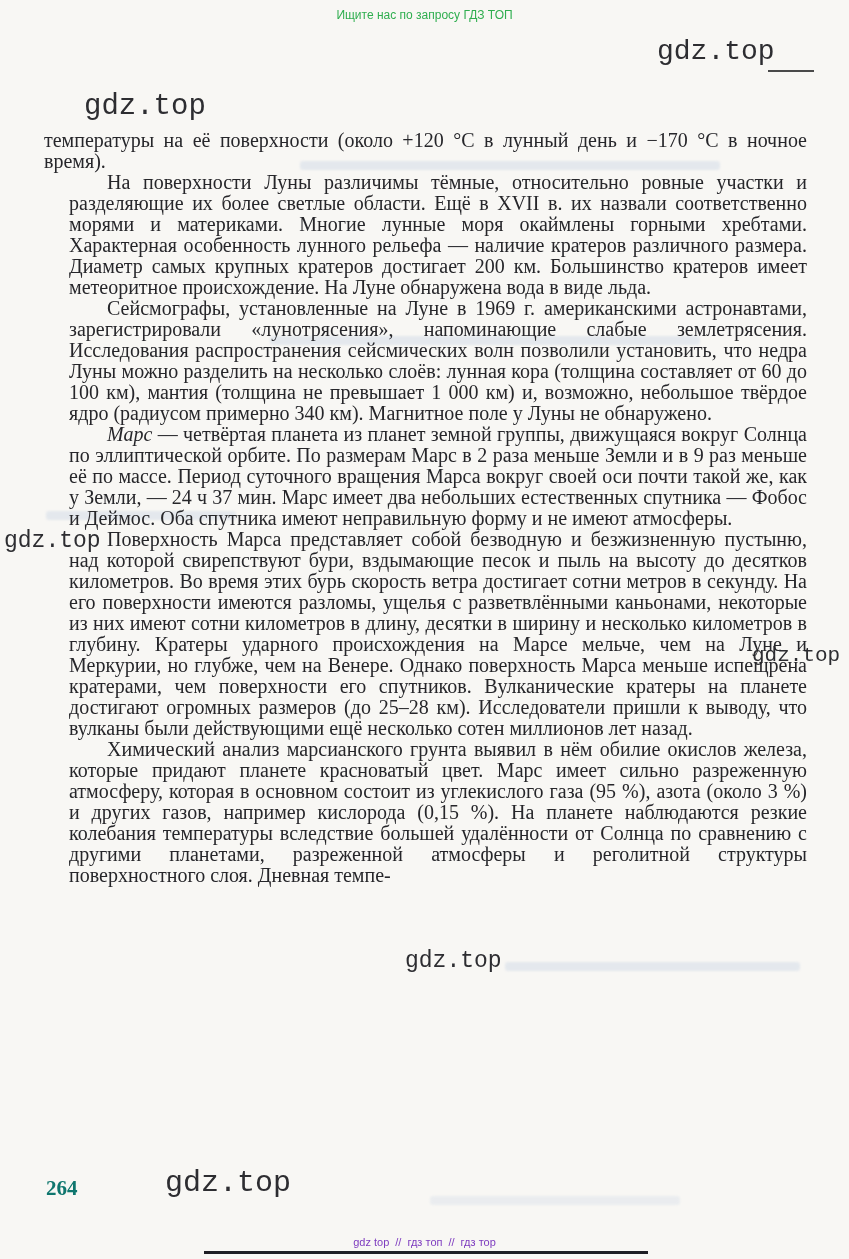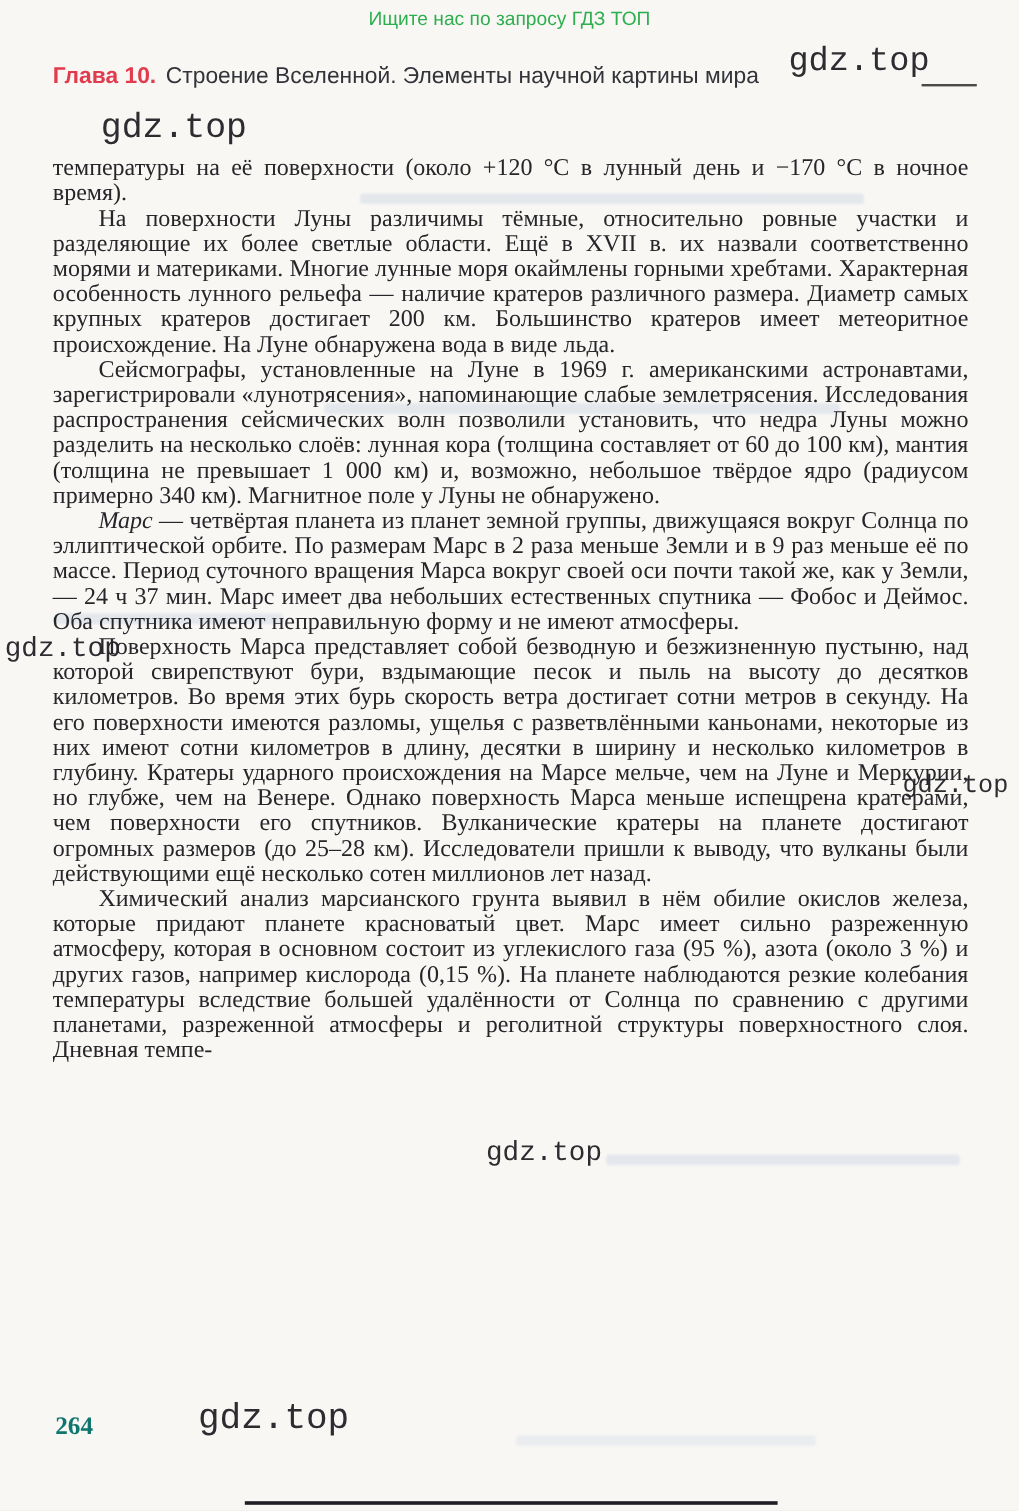--- a/index.html
+++ b/index.html
@@ -18,21 +18,21 @@
     background:var(--paper);
     overflow:hidden;
     font-family:"Liberation Serif", serif;
     color:var(--ink);
   }
   
   .promo{
     position:absolute;top:8px;left:0;right:0;
     text-align:center;
     font-family:"Liberation Sans", sans-serif;
-    font-size:16px;color:var(--promo-green);
+    font-size:12px;color:var(--promo-green);
   }
   
   .header{
     position:absolute;top:52px;left:44px;width:640px;
     font-family:"Liberation Sans", sans-serif;
     font-size:19px;line-height:24px;
   }
   .header .chapter{color:var(--chapter-red);font-weight:700;margin-right:8px;}
   .header .title{color:#33343a;font-weight:500;}
   .header-rule{
@@ -52,21 +52,21 @@
   .wm4{top:644px;left:752px;font-size:21px;}
   .wm5{top:948px;left:405px;font-size:23px;}
   .wm6{top:1166px;left:165px;font-size:30px;}
   
   .body-text{
     position:absolute;top:130px;left:44px;width:763px;
     font-size:20px;line-height:21px;
     text-align:justify;
   }
   .para{margin:0;}
-  .para.indent{text-indent:38px;}
+  .para.indent{text-indent:38px;margin-left:25px;}
   .para em{}
   
   .artifact{
     position:absolute;height:9px;border-radius:3px;
     background:#9fb5d6;opacity:.22;filter:blur(1px);
   }
   .a1{top:161px;left:300px;width:420px;}
   .a2{top:336px;left:270px;width:430px;}
   .a3{top:511px;left:46px;width:190px;}
   .a4{top:962px;left:505px;width:295px;}
@@ -89,23 +89,20 @@
     background:#1e1e24;
   }
 </style>
 </head>
 <body>
 
 <div class="page">
 
   <div class="promo">Ищите нас по запросу ГДЗ ТОП</div>
 
-  <div class="header">
-    <span class="chapter">Глава 10.</span><span class="title">Строение Вселенной. Элементы научной картины мира</span>
-  </div>
   <div class="header-rule"></div>
 
   <span class="wm wm1">gdz.top</span>
   <span class="wm wm2">gdz.top</span>
   <span class="wm wm3">gdz.top</span>
   <span class="wm wm4">gdz.top</span>
   <span class="wm wm5">gdz.top</span>
   <span class="wm wm6">gdz.top</span>
 
   <div class="artifact a1"></div>
@@ -118,16 +115,17 @@
       <p class="para">температуры на её поверхности (около +120 °С в лунный день и −170 °С в ночное время).</p>
       <p class="para indent">На поверхности Луны различимы тёмные, относительно ровные участки и разделяющие их более светлые области. Ещё в XVII в. их назвали соответственно морями и материками. Многие лунные моря окаймлены горными хребтами. Характерная особенность лунного рельефа — наличие кратеров различного размера. Диаметр самых крупных кратеров достигает 200 км. Большинство кратеров имеет метеоритное происхождение. На Луне обнаружена вода в виде льда.</p>
       <p class="para indent">Сейсмографы, установленные на Луне в 1969 г. американскими астронавтами, зарегистрировали «лунотрясения», напоминающие слабые землетрясения. Исследования распространения сейсмических волн позволили установить, что недра Луны можно разделить на несколько слоёв: лунная кора (толщина составляет от 60 до 100 км), мантия (толщина не превышает 1 000 км) и, возможно, небольшое твёрдое ядро (радиусом примерно 340 км). Магнитное поле у Луны не обнаружено.</p>
       <p class="para indent"><em>Марс</em> — четвёртая планета из планет земной группы, движущаяся вокруг Солнца по эллиптической орбите. По размерам Марс в 2 раза меньше Земли и в 9 раз меньше её по массе. Период суточного вращения Марса вокруг своей оси почти такой же, как у Земли, — 24 ч 37 мин. Марс имеет два небольших естественных спутника — Фобос и Деймос. Оба спутника имеют неправильную форму и не имеют атмосферы.</p>
       <p class="para indent">Поверхность Марса представляет собой безводную и безжизненную пустыню, над которой свирепствуют бури, вздымающие песок и пыль на высоту до десятков километров. Во время этих бурь скорость ветра достигает сотни метров в секунду. На его поверхности имеются разломы, ущелья с разветвлёнными каньонами, некоторые из них имеют сотни километров в длину, десятки в ширину и несколько километров в глубину. Кратеры ударного происхождения на Марсе мельче, чем на Луне и Меркурии, но глубже, чем на Венере. Однако поверхность Марса меньше испещрена кратерами, чем поверхности его спутников. Вулканические кратеры на планете достигают огромных размеров (до 25–28 км). Исследователи пришли к выводу, что вулканы были действующими ещё несколько сотен миллионов лет назад.</p>
       <p class="para indent">Химический анализ марсианского грунта выявил в нём обилие окислов железа, которые придают планете красноватый цвет. Марс имеет сильно разреженную атмосферу, которая в основном состоит из углекислого газа (95 %), азота (около 3 %) и других газов, например кислорода (0,15 %). На планете наблюдаются резкие колебания температуры вследствие большей удалённости от Солнца по сравнению с другими планетами, разреженной атмосферы и реголитной структуры поверхностного слоя. Дневная темпе-</p>
     </div>
 
   <div class="page-number">264</div>
 
+  <div class="footer-links"><a href="#">gdz top</a><span class="sep">//</span><a href="#">гдз топ</a><span class="sep">//</span><a href="#">гдз тор</a></div>
 
   <div class="footer-rule"></div>
 
 </div>
 
 </body></html>

